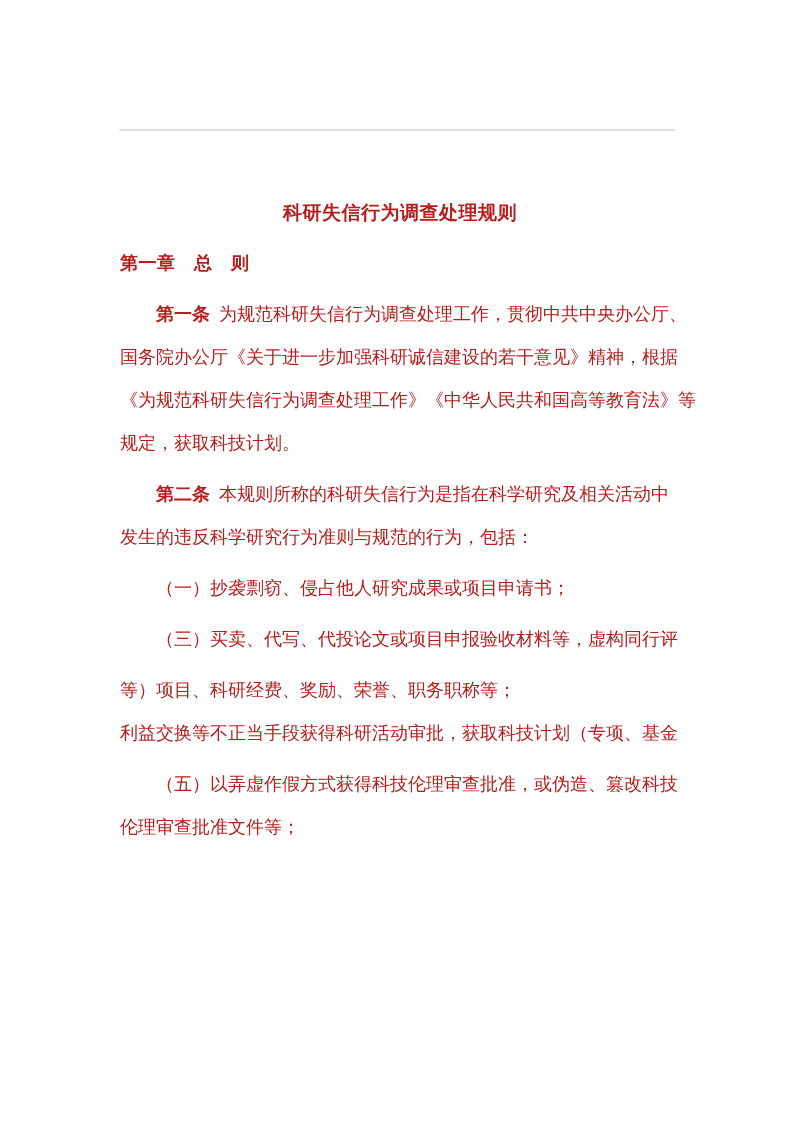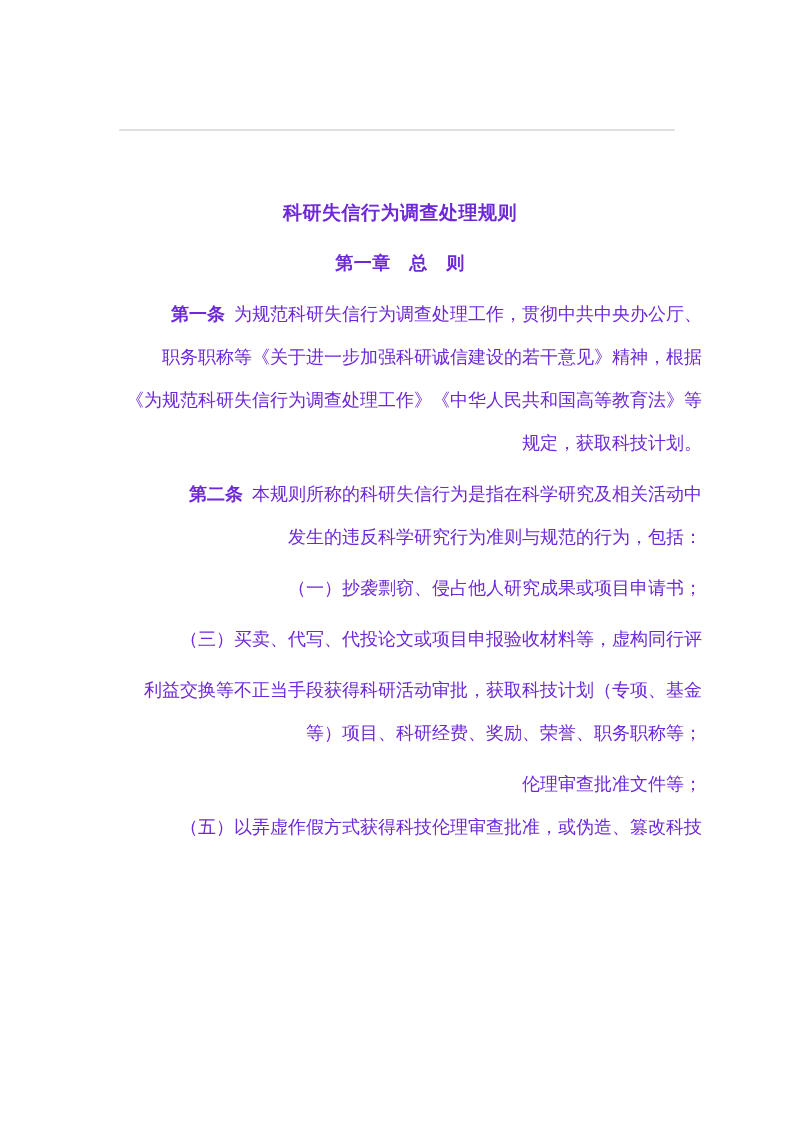--- a/index.html
+++ b/index.html
@@ -3,21 +3,21 @@
 <meta charset="utf-8">
 <style>
   html, body { margin: 0; padding: 0; background: #ffffff; }
   .page {
     position: relative;
     width: 793px;
     height: 1122px;
     background: #ffffff;
     overflow: hidden;
     font-family: "Liberation Sans", "DejaVu Sans", sans-serif;
-    color: #6d28d9;
+    color: #b91c1c;
   }
   .divider {
     position: absolute;
     left: 119px;
     top: 129px;
     width: 556px;
     height: 2px;
     background: #dfdfdf;
     border-radius: 1px;
   }
@@ -33,32 +33,31 @@
     line-height: 30px;
     font-weight: 700;
     text-align: center;
     letter-spacing: 0.5px;
   }
   .chapter-heading {
     margin: 22px 22px 0 0;
     font-size: 18px;
     line-height: 27px;
     font-weight: 700;
-    text-align: center;
     letter-spacing: 0.5px;
   }
   .paragraphs { margin-top: 16px; }
   .para { margin: 0 0 8px 0; }
   .line {
     height: 43px;
     line-height: 43px;
     font-size: 18px;
     white-space: nowrap;
     overflow: hidden;
-    text-align: right;
+    text-align: left;
   }
   .fl { padding-left: 36px; }   
   .art-prefix { font-weight: 700; margin-right: 9px; }
 </style>
 </head>
 <body>
 
 <div class="page">
 
   <div class="divider"></div>
@@ -68,21 +67,21 @@
     <h1 class="doc-title">科研失信行为调查处理规则</h1>
 
     <h2 class="chapter-heading">第一章　总　则</h2>
 
     <div class="paragraphs">
 
       <div class="para">
         <div class="line fl">
           <span class="art-prefix">第一条</span><span>为规范科研失信行为调查处理工作，贯彻中共中央办公厅、</span>
         </div>
-        <div class="line">职务职称等《关于进一步加强科研诚信建设的若干意见》精神，根据</div>
+        <div class="line">国务院办公厅《关于进一步加强科研诚信建设的若干意见》精神，根据</div>
         <div class="line">《为规范科研失信行为调查处理工作》《中华人民共和国高等教育法》等</div>
         <div class="line">规定，获取科技计划。</div>
       </div>
 
       <div class="para">
         <div class="line fl">
           <span class="art-prefix">第二条</span><span>本规则所称的科研失信行为是指在科学研究及相关活动中</span>
         </div>
         <div class="line">发生的违反科学研究行为准则与规范的行为，包括：</div>
       </div>
@@ -90,24 +89,24 @@
       <div class="para">
         <div class="line fl">（一）抄袭剽窃、侵占他人研究成果或项目申请书；</div>
       </div>
 
 
       <div class="para">
         <div class="line fl">（三）买卖、代写、代投论文或项目申报验收材料等，虚构同行评</div>
       </div>
 
       <div class="para">
+        <div class="line">等）项目、科研经费、奖励、荣誉、职务职称等；</div>
         <div class="line">利益交换等不正当手段获得科研活动审批，获取科技计划（专项、基金</div>
-        <div class="line">等）项目、科研经费、奖励、荣誉、职务职称等；</div>
       </div>
 
       <div class="para">
+        <div class="line fl">（五）以弄虚作假方式获得科技伦理审查批准，或伪造、篡改科技</div>
         <div class="line">伦理审查批准文件等；</div>
-        <div class="line fl">（五）以弄虚作假方式获得科技伦理审查批准，或伪造、篡改科技</div>
       </div>
 
     </div>
   </div>
 </div>
 
 </body></html>

